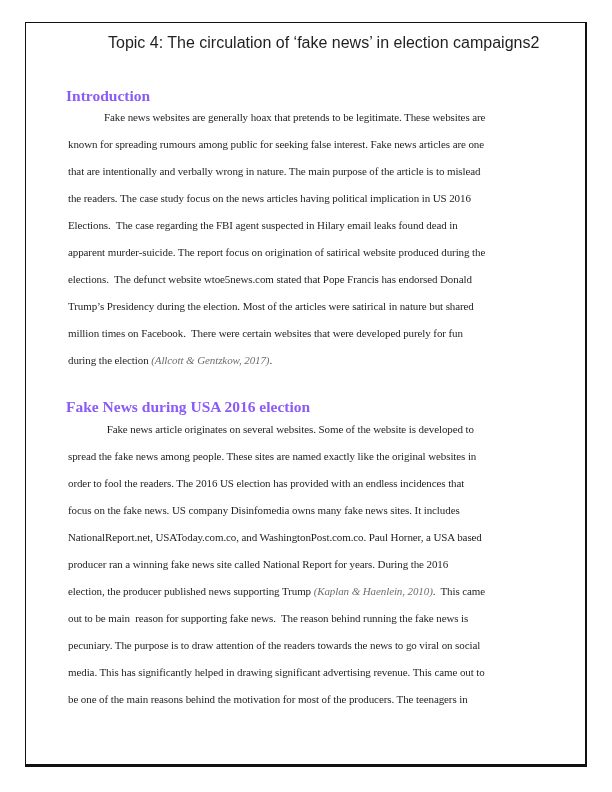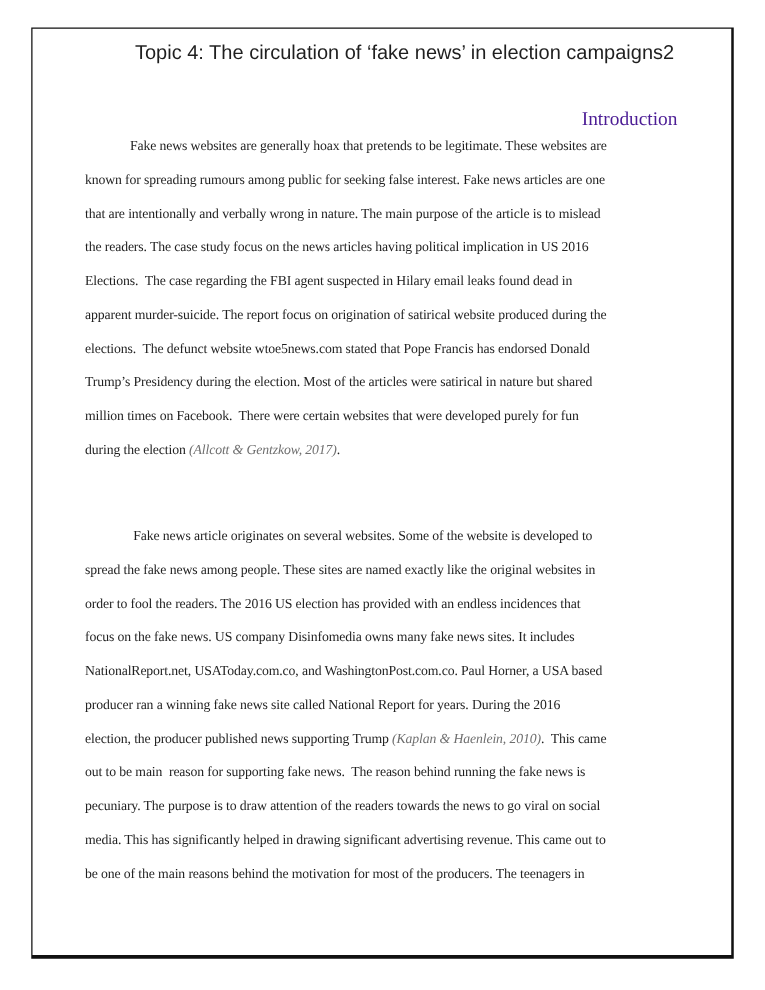--- a/index.html
+++ b/index.html
@@ -29,26 +29,26 @@
     align-items: baseline;
     font-family: "Liberation Sans", "DejaVu Sans", sans-serif;
     font-size: 16px;
     line-height: 14px;
     color: #1f1f1f;
     margin-left: 40px;
   }
   .heading {
     position: absolute;
     left: 66px; width: 476px;
-    text-align: right;
-    font-weight: normal;
+    text-align: left;
+    font-weight: bold;
     font-size: 15.5px;
     line-height: 21px;
     margin: 0;
-    color: #4c1d95;
+    color: #8b5cf6;
   }
   .h-intro { top: 85px; }
   .h-fake  { top: 396px; }
   .para {
     position: absolute;
     left: 68px;
     font-size: 11px;
     letter-spacing: -0.1px;
     line-height: 27px;
     white-space: pre;
@@ -74,20 +74,21 @@
 known for spreading rumours among public for seeking false interest. Fake news articles are one
 that are intentionally and verbally wrong in nature. The main purpose of the article is to mislead
 the readers. The case study focus on the news articles having political implication in US 2016
 Elections.  The case regarding the FBI agent suspected in Hilary email leaks found dead in
 apparent murder-suicide. The report focus on origination of satirical website produced during the
 elections.  The defunct website wtoe5news.com stated that Pope Francis has endorsed Donald
 Trump’s Presidency during the election. Most of the articles were satirical in nature but shared
 million times on Facebook.  There were certain websites that were developed purely for fun
 during the election </span><span style="color: rgb(110, 110, 110); font-style: italic;">(Allcott &amp; Gentzkow, 2017)</span><span>.</span></div>
 
+  <h2 class="heading h-fake">Fake News during USA 2016 election</h2>
 
   <div class="para para-2"><span> Fake news article originates on several websites. Some of the website is developed to
 spread the fake news among people. These sites are named exactly like the original websites in
 order to fool the readers. The 2016 US election has provided with an endless incidences that
 focus on the fake news. US company Disinfomedia owns many fake news sites. It includes
 NationalReport.net, USAToday.com.co, and WashingtonPost.com.co. Paul Horner, a USA based
 producer ran a winning fake news site called National Report for years. During the 2016
 election, the producer published news supporting Trump </span><span style="color: rgb(110, 110, 110); font-style: italic;">(Kaplan &amp; Haenlein, 2010)</span><span>.  This came
 out to be main  reason for supporting fake news.  The reason behind running the fake news is
 pecuniary. The purpose is to draw attention of the readers towards the news to go viral on social

